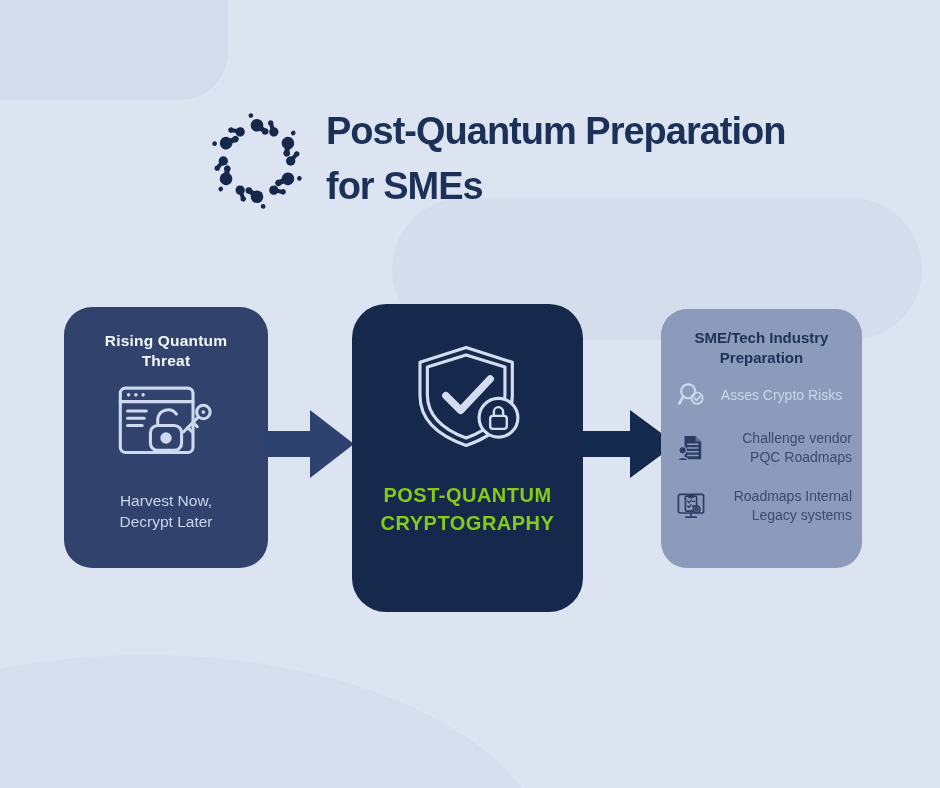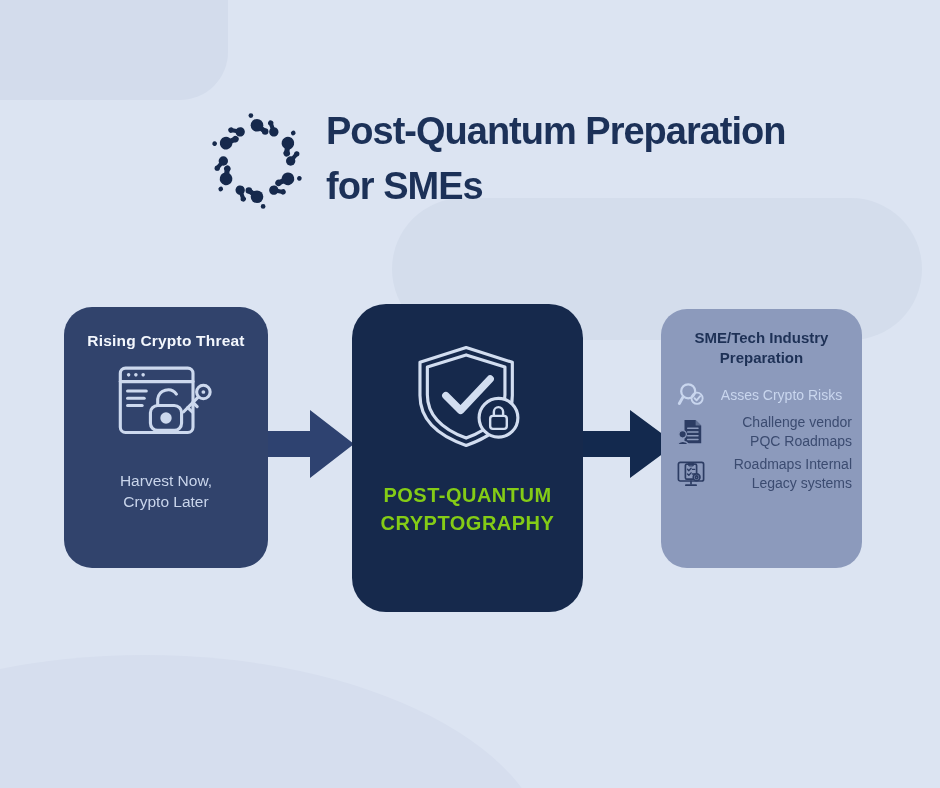--- a/index.html
+++ b/index.html
@@ -46,21 +46,21 @@
   }
 
   .card-right{
     left:661px; top:309px; width:201px; height:259px;
     background:#8c9abc; border-radius:26px; padding:19px 10px 0 10px;
   }
   .card-right .card-title{
     margin:0 auto; width:175px; font-size:15px; font-weight:bold;
     line-height:20px; color:#1e3156;
   }
-  .rows{margin-top:13px; display:flex; flex-direction:column; gap:4px;}
+  .rows{margin-top:13px; display:flex; flex-direction:column; gap:20px;}
   .row{display:flex; align-items:center;}
   .row .row-icon{width:40px; flex:0 0 40px; display:flex; justify-content:center;}
   .row .row-label{flex:1; font-size:14px; line-height:19px; text-align:center;}
   .row-light .row-label{color:#c9d6ee;}
   .row-dark  .row-label{color:#3b4b70;text-align:right;}
 
   .arrow{position:absolute; z-index:1;}
   .arrow1{left:258px; top:404px;}
   .arrow2{left:576px; top:404px;}
 </style>
@@ -99,42 +99,42 @@
       <use href="#lgA" transform="rotate(240,50,50)"></use>
       <use href="#lgB" transform="rotate(270,50,50)"></use>
       <use href="#lgA" transform="rotate(300,50,50)"></use>
       <use href="#lgB" transform="rotate(330,50,50)"></use>
     </svg>
   </div>
 
   <div class="main-title">Post-Quantum Preparation for SMEs</div>
 
   <div class="card card-left">
-    <div class="card-title">Rising Crypto Threat</div>
+    <div class="card-title">Rising Quantum Threat</div>
     <div class="card-icon">
       <svg viewBox="0 0 96 78" width="100" height="81" fill="none" stroke="#cdd9ee" stroke-width="3" stroke-linecap="round" stroke-linejoin="round">
         <rect x="4" y="3" width="70" height="62" rx="5"></rect>
         <line x1="4" y1="16" x2="74" y2="16"></line>
         <circle cx="12" cy="9.5" r="1.7" fill="#cdd9ee" stroke="none"></circle>
         <circle cx="19" cy="9.5" r="1.7" fill="#cdd9ee" stroke="none"></circle>
         <circle cx="26" cy="9.5" r="1.7" fill="#cdd9ee" stroke="none"></circle>
         <line x1="11" y1="25" x2="29" y2="25"></line>
         <line x1="11" y1="32" x2="27" y2="32"></line>
         <line x1="11" y1="39" x2="25" y2="39"></line>
         <path d="M40 39 v-6 a10 10 0 0 1 18 -5"></path>
         <rect x="33" y="39" width="30" height="24" rx="7"></rect>
         <circle cx="48" cy="51" r="5.5" fill="#cdd9ee" stroke="none"></circle>
         <circle cx="84" cy="26" r="6.5"></circle>
         <circle cx="84" cy="26" r="1.8" fill="#cdd9ee" stroke="none"></circle>
         <line x1="79" y1="31" x2="65" y2="45"></line>
         <line x1="69" y1="41" x2="73" y2="45"></line>
         <line x1="74" y1="36" x2="78" y2="40"></line>
       </svg>
     </div>
-    <div class="card-caption">Harvest Now, Crypto Later</div>
+    <div class="card-caption">Harvest Now, Decrypt Later</div>
   </div>
 
   <svg class="arrow arrow1" width="96" height="80" viewBox="0 0 96 80">
     <polygon points="0,27 52,27 52,6 96,40 52,74 52,53 0,53" fill="#2e4270"></polygon>
   </svg>
 
   <div class="card card-center">
     <div class="card-icon">
       <svg viewBox="0 0 132 118" width="122" height="109" fill="none" stroke="#d2ddf0" stroke-width="3.4" stroke-linecap="round" stroke-linejoin="round">
         <path d="M64 6 L114 22 V58 C114 86 93 102 64 112 C35 102 14 86 14 58 V22 Z"></path>

